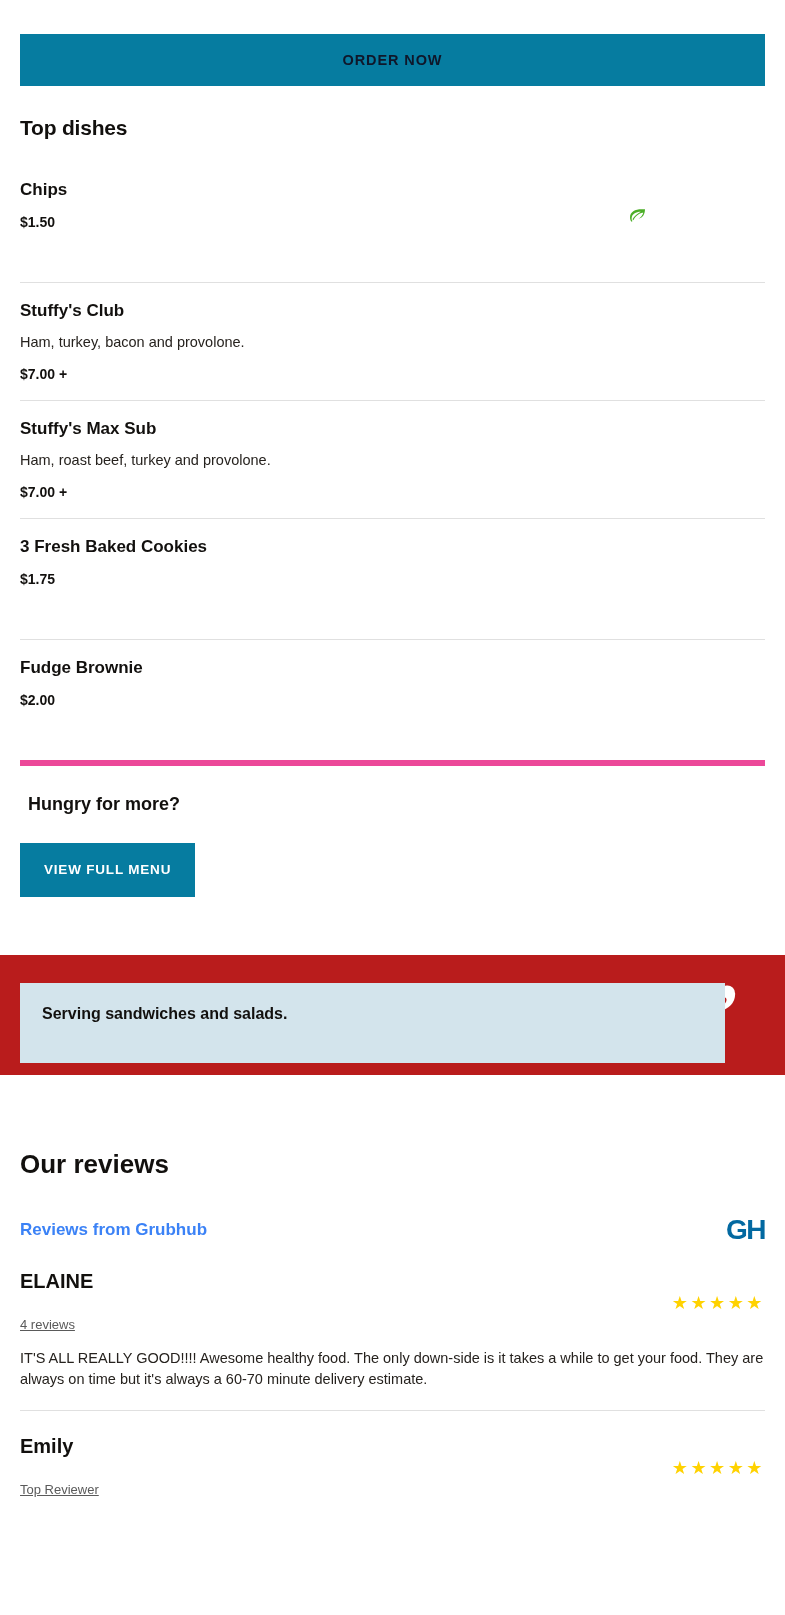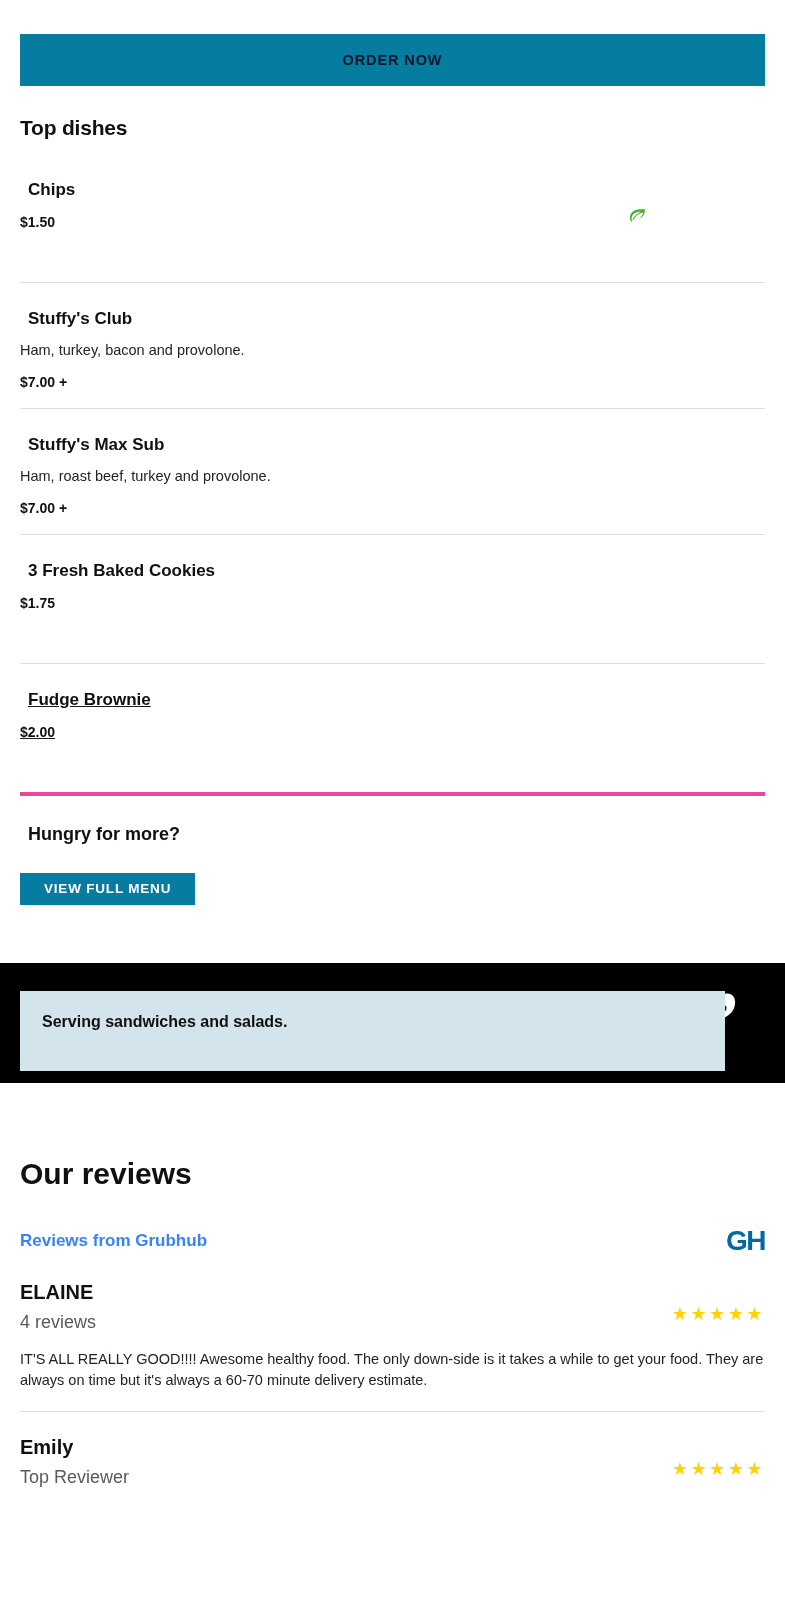--- a/index.html
+++ b/index.html
@@ -54,26 +54,26 @@
     color: #12100e;
   }
   .dish-list {
     margin-top: 22px;
   }
   .dish {
     position: relative;
     border-bottom: 1px solid #e0e0e0;
     padding-bottom: 18px;
   }
-  .dish:last-child { border-bottom: 4px solid #ec4899; text-decoration: underline; }
+  .dish:last-child { border-bottom: 6px solid #ec4899; }
   .dish-name {
     font-size: 17px;
     font-weight: bold;
     color: #12100e;
-    margin: 8px;
+    margin: 0;
     padding-top: 18px;
   }
   .dish-desc {
     font-size: 14.5px;
     color: #26221e;
     margin: 12px 0 0 0;
     line-height: 1.3;
   }
   .dish-price {
     font-size: 14px;
@@ -107,34 +107,34 @@
   .hungry-sub {
     font-size: 14.5px;
     color: #26221e;
     margin: 12px 0 0 0;
   }
   .view-menu-btn {
     margin-top: 20px;
     background: #067ca0;
     color: #ffffff;
     border: none;
-    height: 32px;
+    height: 54px;
     padding: 0 24px;
     font-size: 13.5px;
     font-weight: bold;
     letter-spacing: 0.8px;
     font-family: "Liberation Sans", sans-serif;
     cursor: pointer;
   }
 
   
   .quote-banner {
     position: relative;
     margin-top: 58px;
-    background: #000000;
+    background: #b91c1c;
     height: 120px;
   }
   .quote-card {
     position: absolute;
     left: 20px;
     top: 28px;
     width: 705px;
     min-height: 80px;
     background: #d3e4ec;
     padding: 22px 24px 30px 22px;
@@ -155,21 +155,21 @@
     font-family: "Liberation Serif", serif;
     font-weight: bold;
     letter-spacing: 2px;
   }
 
   
   .reviews-wrap {
     padding-top: 74px;
   }
   .reviews-title {
-    font-size: 30px;
+    font-size: 26px;
     font-weight: bold;
     color: #12100e;
     margin: 0;
   }
   .reviews-source-row {
     display: flex;
     align-items: center;
     justify-content: space-between;
     margin-top: 34px;
   }
@@ -196,23 +196,24 @@
     align-items: flex-start;
     justify-content: space-between;
   }
   .review-author {
     font-size: 20px;
     font-weight: bold;
     color: #12100e;
     margin: 0;
   }
   .review-meta {
-    font-size: 18px;
+    font-size: 13px;
     color: #5a5a5a;
-    margin: 8px 0 0 0;
+    margin: 24px 0 0 0;
+    text-decoration: underline;
   }
   .stars {
     color: #ffd200;
     font-size: 18px;
     letter-spacing: 2.5px;
     white-space: nowrap;
     line-height: 1;
     margin-top: 24px;
   }
   .review-body {

